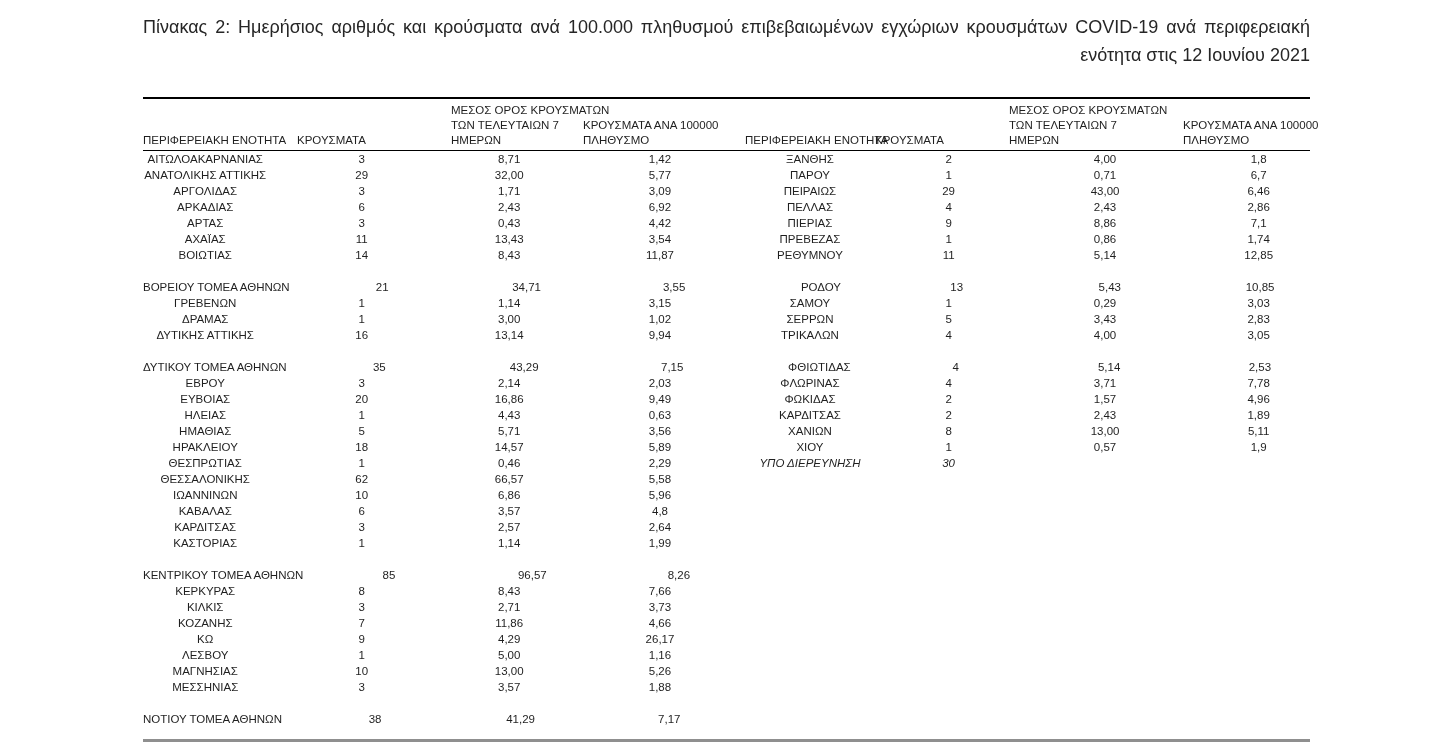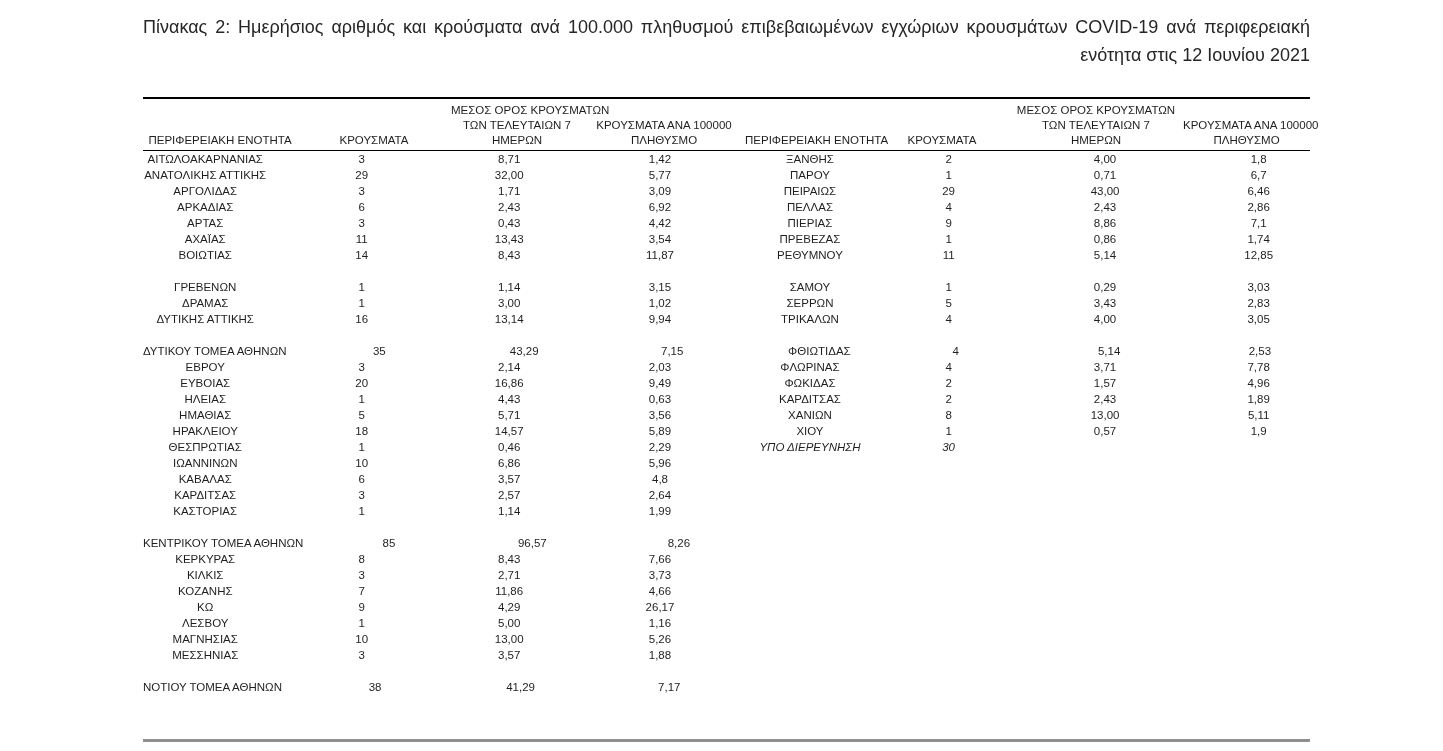--- a/index.html
+++ b/index.html
@@ -9,21 +9,21 @@
 
   
   .doc-title { position:absolute; left:143px; top:13px; width:1167px; color:#262626; font-size:18px; line-height:28px; }
   .doc-title .line1 { text-align:justify; text-align-last:justify; }
   .doc-title .line2 { text-align:right; }
 
   
   .data-table { position:absolute; left:143px; top:97px; width:1167px; color:#1f1f1f; }
   .top-rule { border-top:2px solid #000000; height:0; }
   .header-row { display:flex; align-items:flex-end; height:52px; border-bottom:1px solid #000000; }
-  .h-cell { text-align:center; font-size:11.5px; line-height:15px; white-space:nowrap; padding-bottom:2px; }
+  .h-cell { font-size:11.5px; line-height:15px; white-space:nowrap; padding-bottom:2px; }
   .t-row { display:flex; height:16px;gap:32px; }
   .cell { text-align:center; font-size:11.5px; line-height:16px; white-space:nowrap; }
   .italic { font-style:italic; }
 
   .c1 { width:154px; } .c2 { width:154px; } .c3 { width:132px; } .c4 { width:162px; }
   .c5 { width:130px; } .c6 { width:134px; } .c7 { width:174px; } .c8 { width:127px; }
 
   .bottom-rule { position:absolute; left:143px; top:739px; width:1167px; height:3px; background:#8f8f8f; }
 </style>
 </head>
@@ -139,20 +139,30 @@
           <div class="cell c1"></div>
           <div class="cell c2"></div>
           <div class="cell c3"></div>
           <div class="cell c4"></div>
           <div class="cell c5"></div>
           <div class="cell c6"></div>
           <div class="cell c7"></div>
           <div class="cell c8"></div>
         </div>
         <div class="t-row">
+          <div class="cell c1">ΒΟΡΕΙΟΥ ΤΟΜΕΑ ΑΘΗΝΩΝ</div>
+          <div class="cell c2">21</div>
+          <div class="cell c3">34,71</div>
+          <div class="cell c4">3,55</div>
+          <div class="cell c5">ΡΟΔΟΥ</div>
+          <div class="cell c6">13</div>
+          <div class="cell c7">5,43</div>
+          <div class="cell c8">10,85</div>
+        </div>
+        <div class="t-row">
           <div class="cell c1">ΓΡΕΒΕΝΩΝ</div>
           <div class="cell c2">1</div>
           <div class="cell c3">1,14</div>
           <div class="cell c4">3,15</div>
           <div class="cell c5">ΣΑΜΟΥ</div>
           <div class="cell c6">1</div>
           <div class="cell c7">0,29</div>
           <div class="cell c8">3,03</div>
         </div>
         <div class="t-row">
@@ -249,20 +259,30 @@
           <div class="cell c1">ΘΕΣΠΡΩΤΙΑΣ</div>
           <div class="cell c2">1</div>
           <div class="cell c3">0,46</div>
           <div class="cell c4">2,29</div>
           <div class="cell c5 italic">ΥΠΟ ΔΙΕΡΕΥΝΗΣΗ</div>
           <div class="cell c6 italic">30</div>
           <div class="cell c7 italic"></div>
           <div class="cell c8 italic"></div>
         </div>
         <div class="t-row">
+          <div class="cell c1">ΘΕΣΣΑΛΟΝΙΚΗΣ</div>
+          <div class="cell c2">62</div>
+          <div class="cell c3">66,57</div>
+          <div class="cell c4">5,58</div>
+          <div class="cell c5"></div>
+          <div class="cell c6"></div>
+          <div class="cell c7"></div>
+          <div class="cell c8"></div>
+        </div>
+        <div class="t-row">
           <div class="cell c1">ΙΩΑΝΝΙΝΩΝ</div>
           <div class="cell c2">10</div>
           <div class="cell c3">6,86</div>
           <div class="cell c4">5,96</div>
           <div class="cell c5"></div>
           <div class="cell c6"></div>
           <div class="cell c7"></div>
           <div class="cell c8"></div>
         </div>
         <div class="t-row">

